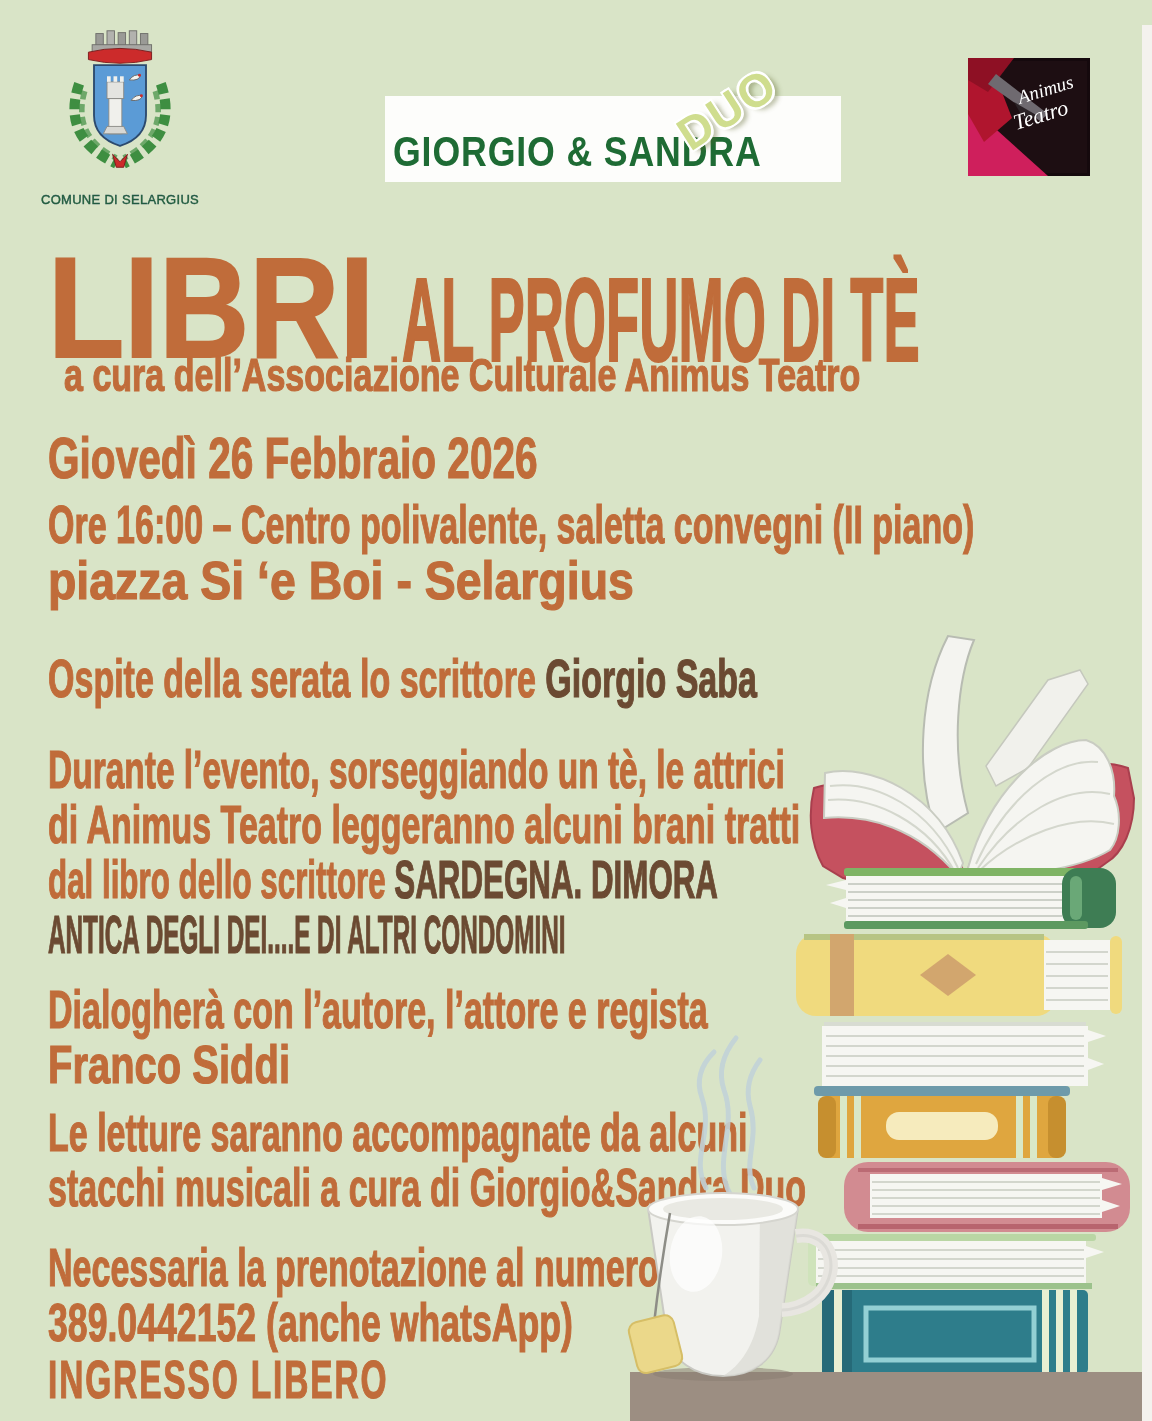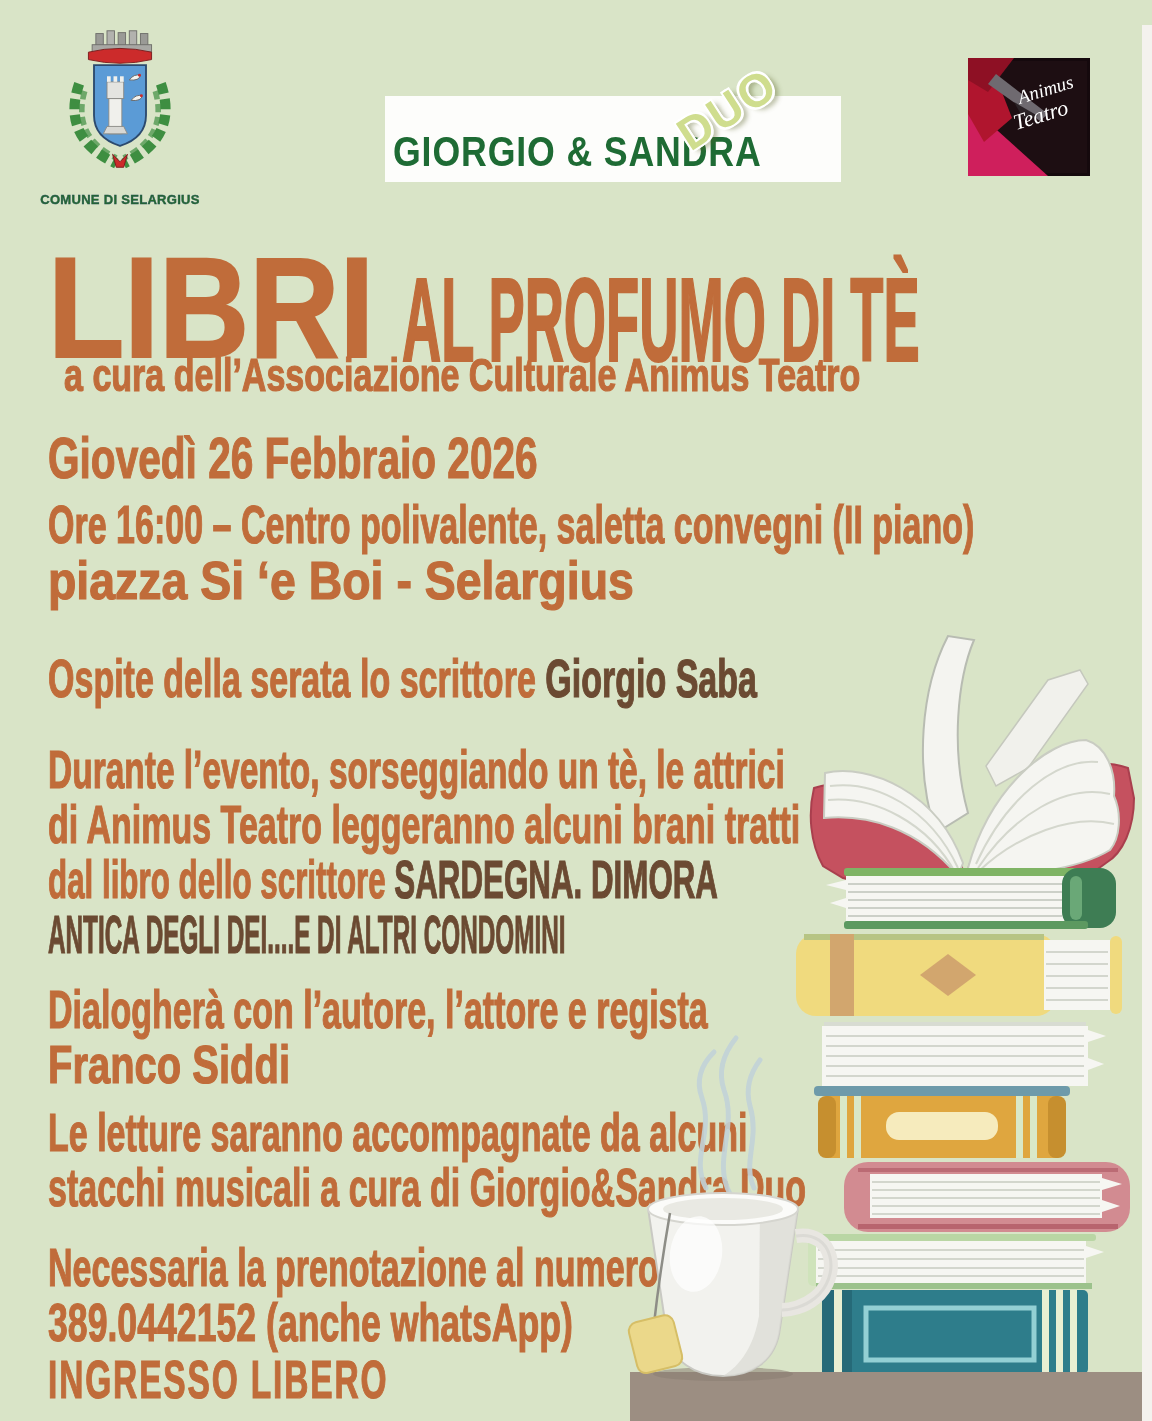--- a/index.html
+++ b/index.html
@@ -4,21 +4,21 @@
 <style>
   html,body{margin:0;padding:0;}
   .poster{
     position:relative; width:1152px; height:1421px; overflow:hidden;
     background:#d9e4c7;
     font-family:"Liberation Sans", sans-serif;
   }
   .edge-strip{position:absolute; top:25px; right:0; width:10px; height:1396px; background:#f4f2ee;}
   
   .coa{position:absolute; left:40px; top:26px; width:160px; text-align:center;}
-  .coa-caption{margin-top:2px; font-size:13px; font-weight:700; color:#256b2d; letter-spacing:.3px;text-align:center;
+  .coa-caption{margin-top:2px; font-size:13px; font-weight:400; color:#256b2d; letter-spacing:.3px;text-align:center;
     -webkit-text-stroke:.4px #1d4a55;}
   .duo-box{position:absolute; left:385px; top:54px; width:456px; height:86px; background:#fdfdfb;margin-top:42px;}
   .duo-text{position:absolute; left:8px; bottom:6px; font-size:42px; font-weight:700; color:#1e6b34;
     white-space:nowrap; transform:scaleX(.85); transform-origin:0 100%; letter-spacing:1px;}
   .duo-badge{position:absolute; left:288px; top:-14px; font-size:46px; font-weight:700; color:#cfdd8e;
     transform:rotate(-33deg); transform-origin:50% 50%; letter-spacing:2px;
     text-shadow:-2px -2px 0 #fff,2px -2px 0 #fff,-2px 2px 0 #fff,2px 2px 0 #fff,4px 5px 5px rgba(90,100,40,.45);}
   .animus-box{position:absolute; left:968px; top:58px; width:122px; height:118px;}
   
   .line{position:absolute; left:48px; white-space:nowrap; font-weight:700; color:#c06c3a;

